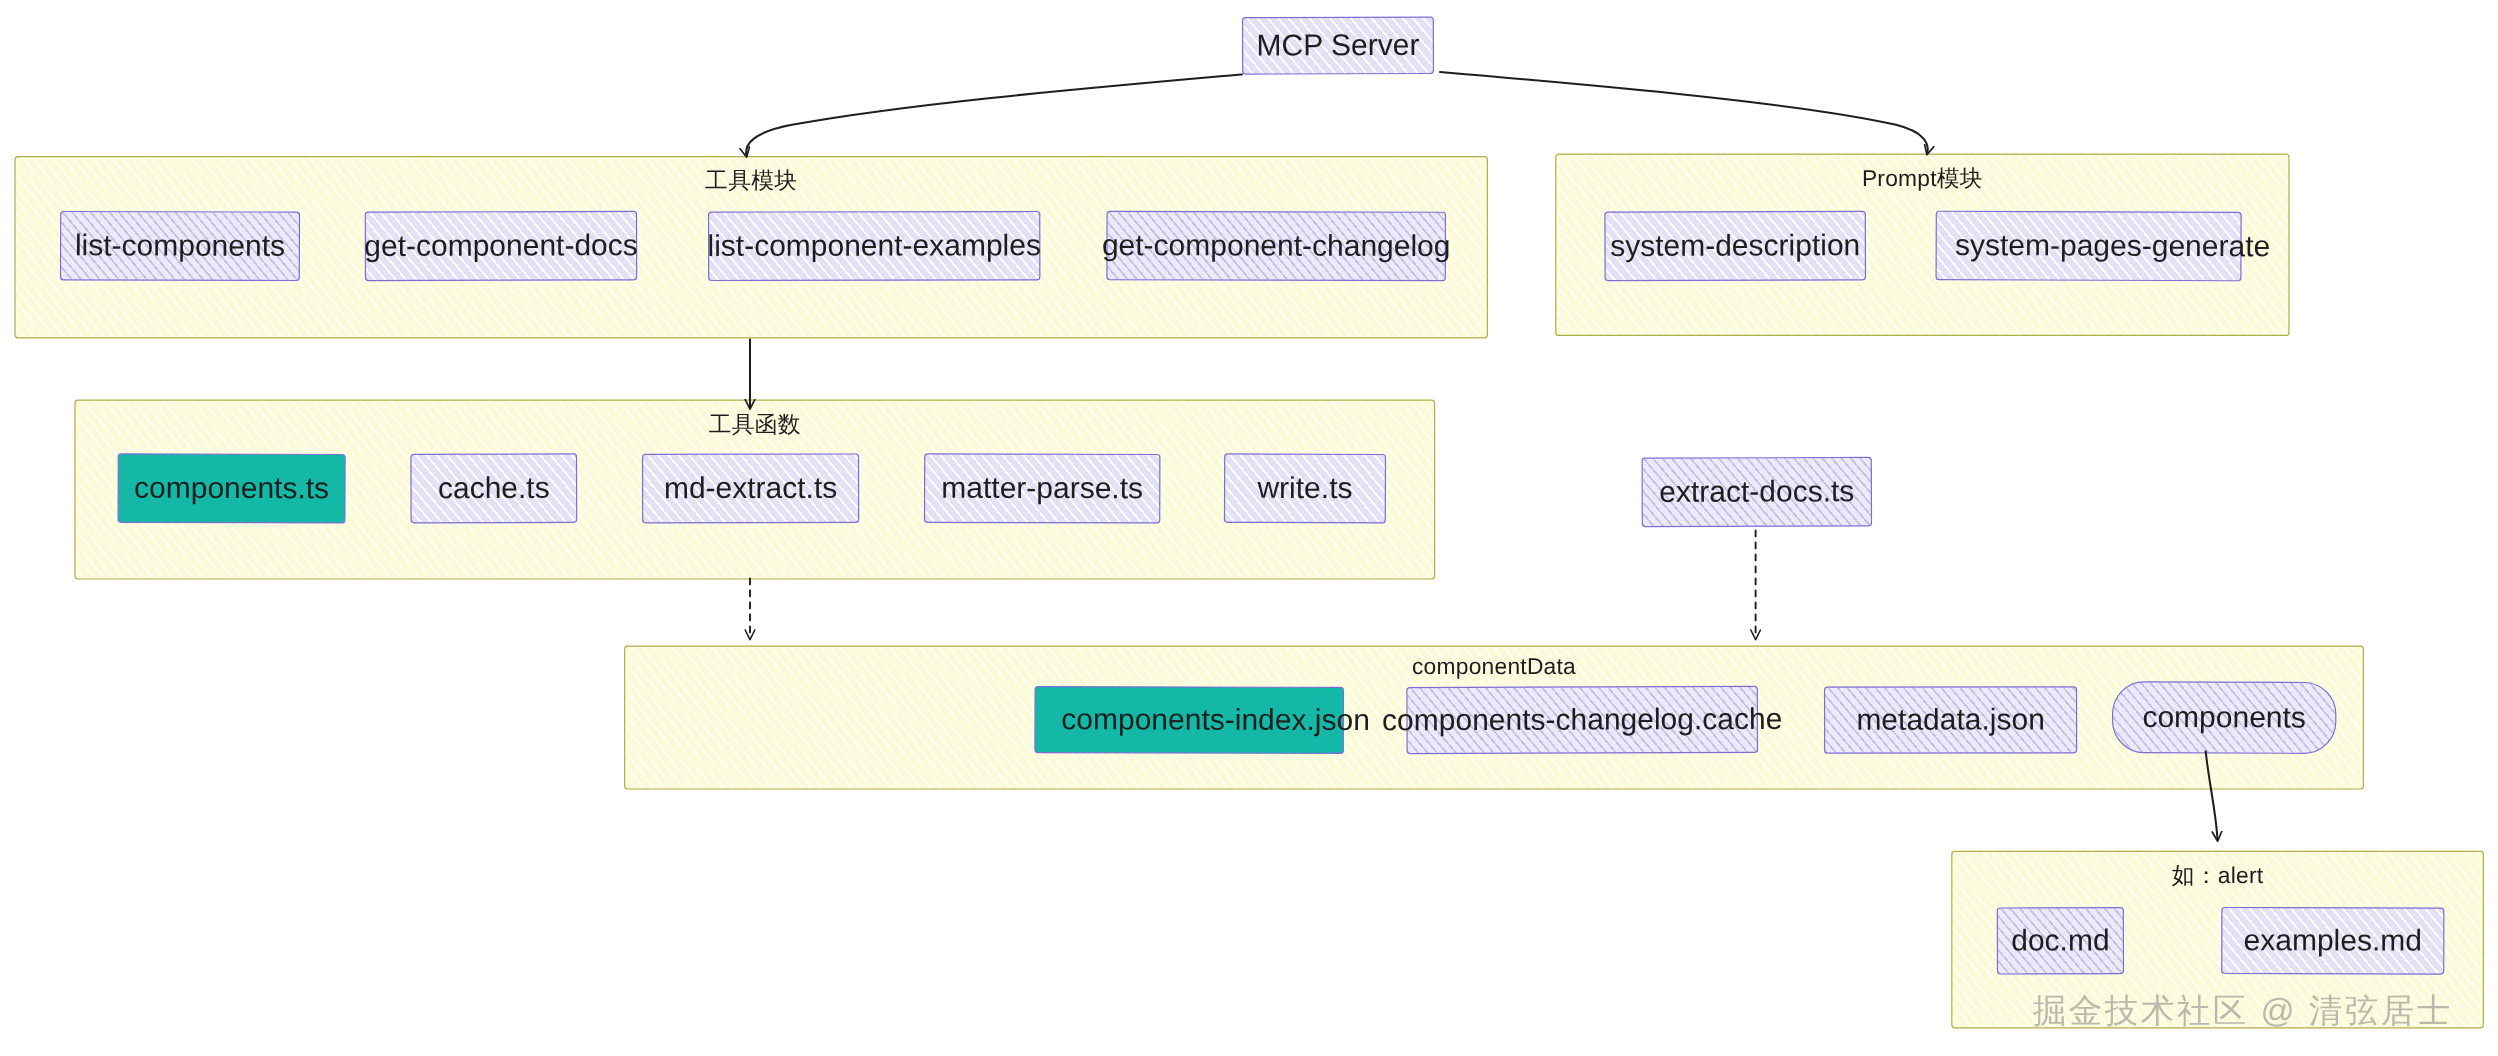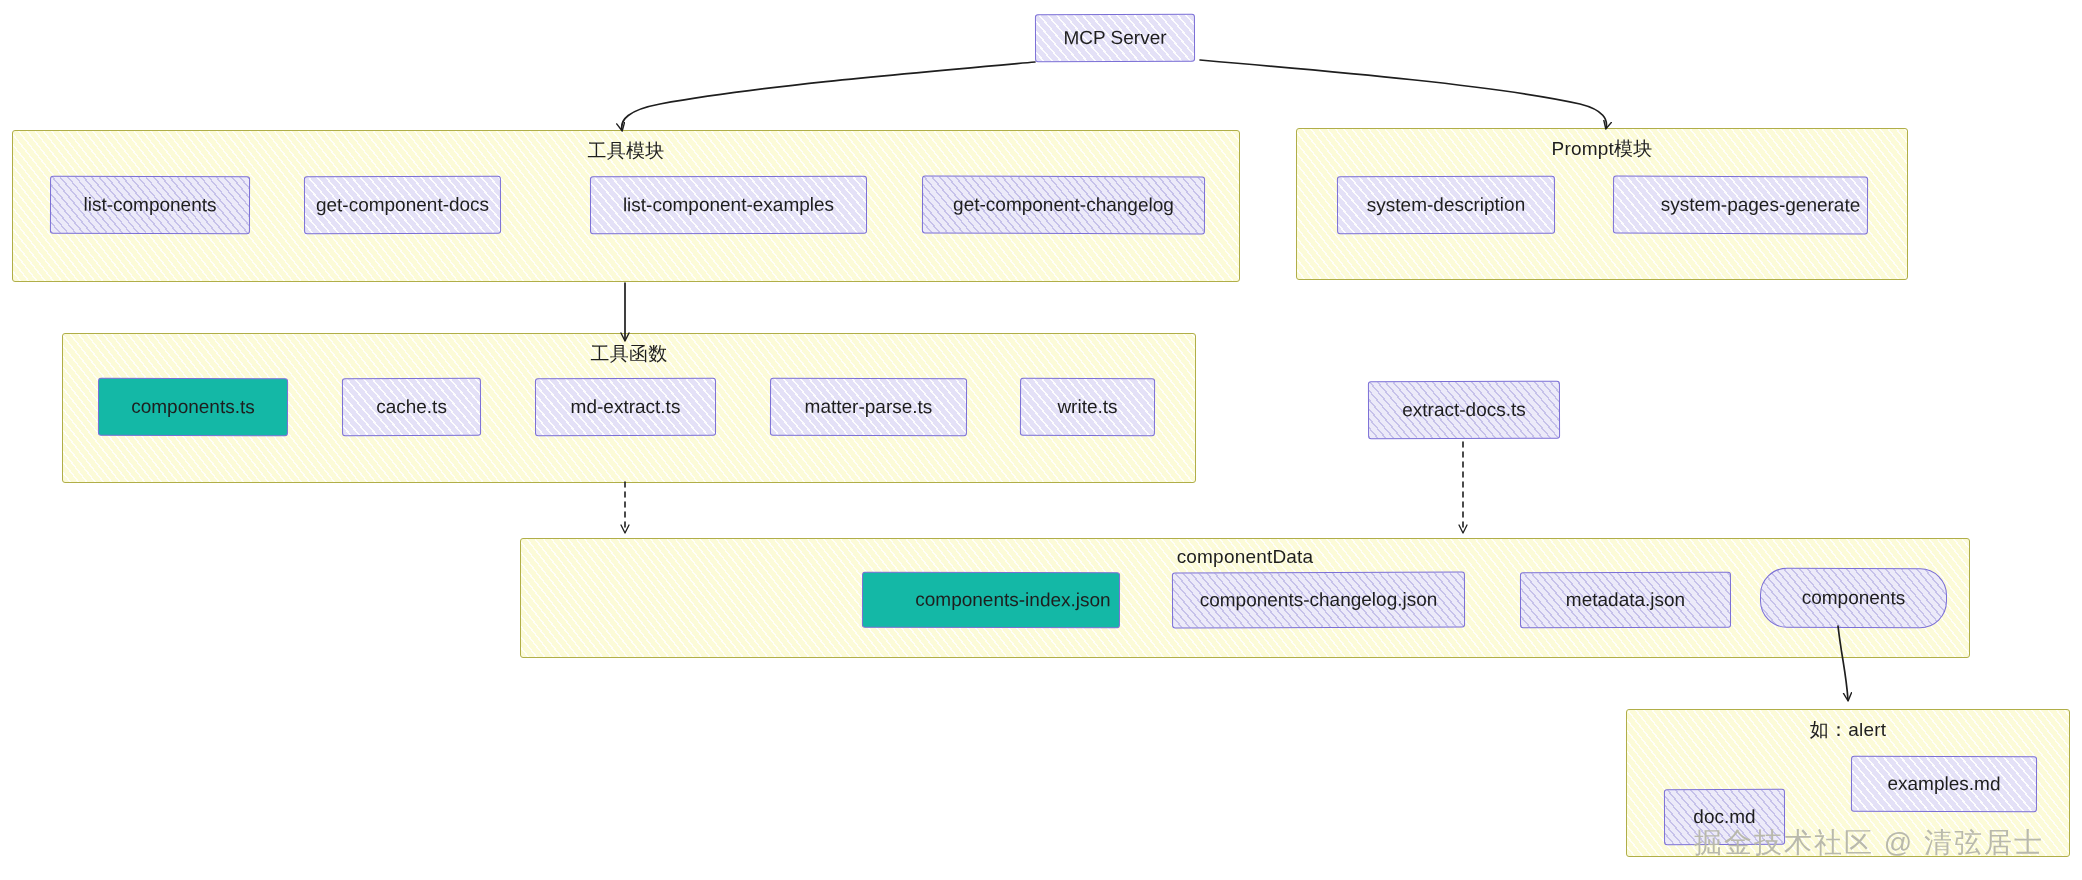--- a/index.html
+++ b/index.html
@@ -63,21 +63,21 @@
   
   .node {
     position: absolute;
     box-sizing: border-box;
     border: 1.7px solid #7b6fd6;
     border-radius: 3px;
     display: flex;
     align-items: center;
     justify-content: center;
     color: #1e1e1e;
-    font-size: 19px;
+    font-size: 25px;
     white-space: nowrap;
     background-color: #e4e1f7;
     z-index: 3;
   }
   
   .hatch {
     background-image:
       repeating-linear-gradient(
         50deg,
         rgba(255,255,255,0) 0px,
@@ -152,21 +152,21 @@
     <span>MCP Server</span>
   </div>
 
   <div class="group" style="left:12px; top:130px; width:1228px; height:152px;">
     <div class="group-title">工具模块</div>
   </div>
 
   <div class="node hatch-dense sk2" style="left:50px; top:176px; width:200px; height:58px;">
     <span>list-components</span>
   </div>
-  <div class="node hatch sk1" style="left:304px; top:176px; width:197px; height:58px;">
+  <div class="node hatch sk1" style="left:304px; top:176px; width:227px; height:58px;">
     <span>get-component-docs</span>
   </div>
   <div class="node hatch sk3" style="left:590px; top:176px; width:277px; height:58px;text-align:center;">
     <span>list-component-examples</span>
   </div>
   <div class="node hatch-dense sk2" style="left:922px; top:176px; width:283px; height:58px;">
     <span>get-component-changelog</span>
   </div>
 
   <div class="group" style="left:1296px; top:128px; width:612px; height:152px;">
@@ -205,34 +205,34 @@
   </div>
 
   <div class="group" style="left:520px; top:538px; width:1450px; height:120px;">
     <div class="group-title">componentData</div>
   </div>
 
   <div class="node solidfill sk2" style="left:862px; top:572px; width:258px; height:56px;padding-left:44px;">
     <span>components-index.json</span>
   </div>
   <div class="node hatch-dense sk1" style="left:1172px; top:572px; width:293px; height:56px;">
-    <span>components-changelog.json</span>
+    <span>components-changelog.cache</span>
   </div>
   <div class="node hatch-dense sk3" style="left:1520px; top:572px; width:211px; height:56px;justify-content:center;">
     <span>metadata.json</span>
   </div>
   <div class="node hatch-dense sk4" style="left:1760px; top:568px; width:187px; height:60px;border-radius:27px;">
     <span>components</span>
   </div>
 
   <div class="group" style="left:1626px; top:709px; width:444px; height:148px;">
     <div class="group-title">如：alert</div>
   </div>
 
-  <div class="node hatch-dense sk1" style="left:1664px; top:756px; width:121px; height:56px;margin-top:33px;">
+  <div class="node hatch-dense sk1" style="left:1664px; top:756px; width:106px; height:56px;">
     <span>doc.md</span>
   </div>
   <div class="node hatch sk2" style="left:1851px; top:756px; width:186px; height:56px;">
     <span>examples.md</span>
   </div>
 
   <div id="watermark">掘金技术社区 @ 清弦居士</div>
 
 </div>
 

